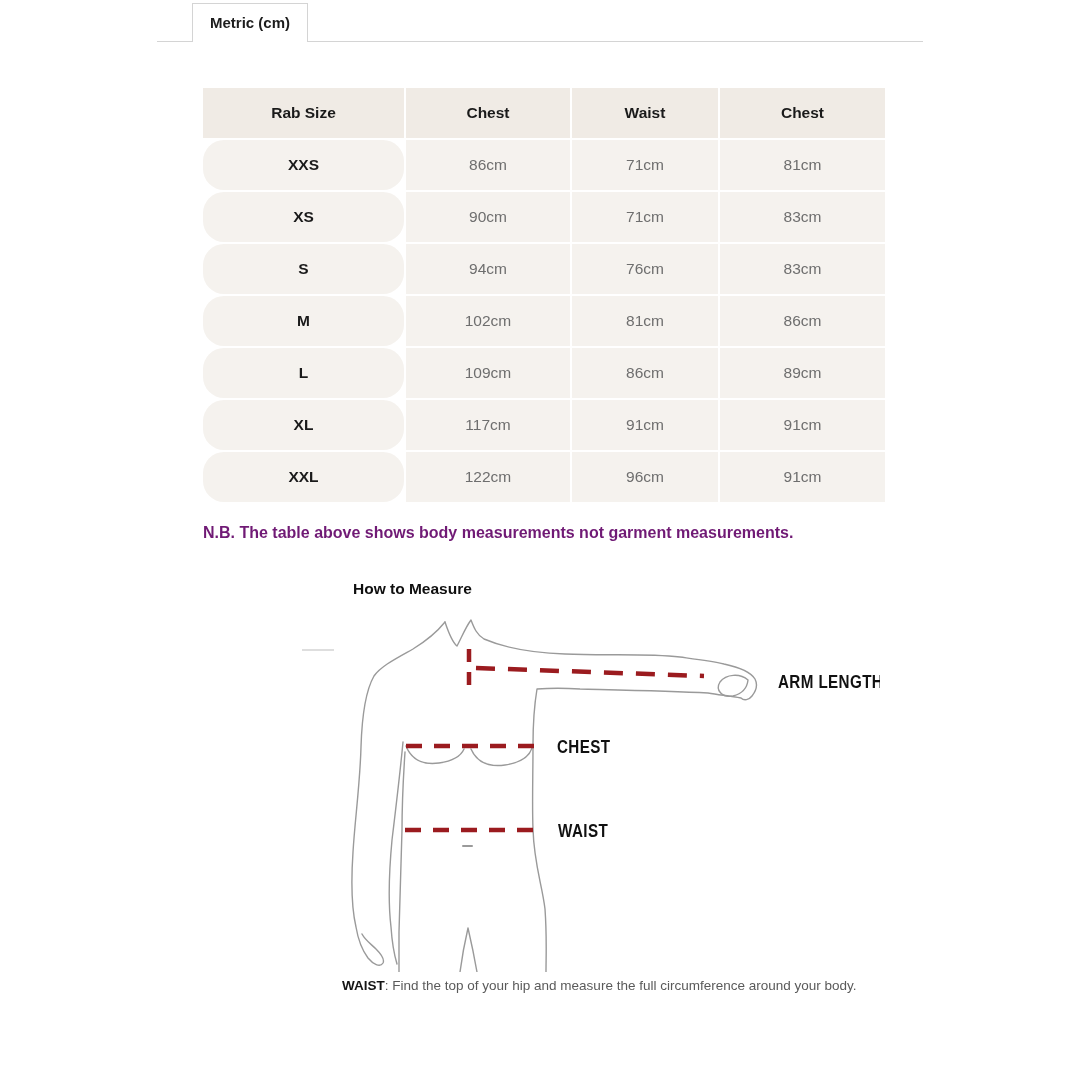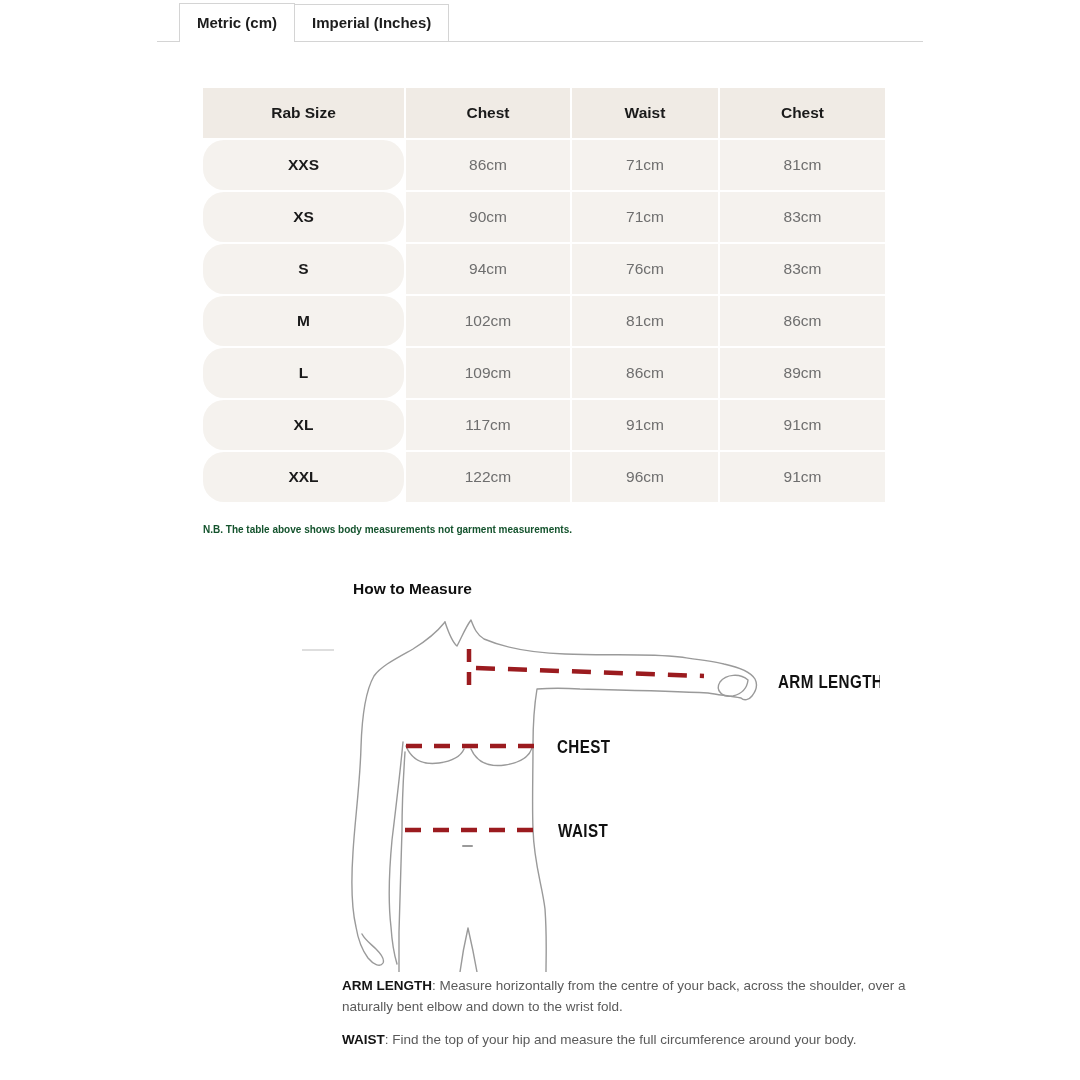--- a/index.html
+++ b/index.html
@@ -5,55 +5,54 @@
   html,body{margin:0;padding:0;background:#fff;}
   .page{position:relative;width:1080px;height:1080px;background:#ffffff;overflow:hidden;
         font-family:"Liberation Sans", sans-serif;color:#1a1a1a;}
 
   
   .tabbar{position:absolute;left:157px;top:4px;width:766px;height:38px;
           display:flex;align-items:flex-end;border-bottom:1px solid #d4d4d4;box-sizing:border-box;}
   .tab{height:36px;line-height:36px;padding:0 17px;background:#fff;
        border:1px solid #d4d4d4;border-bottom:none;font-size:15px;font-weight:bold;
        color:#1d1d1d;white-space:nowrap;cursor:pointer;box-sizing:content-box;}
-  .tab.first{margin-left:22px;}
+  .tab.first{margin-left:35px;}
   .tab.second{margin-left:-1px;}
   .tab.active{height:38px;line-height:38px;margin-bottom:-1px;position:relative;z-index:2;}
 
   
   .size-table{position:absolute;left:203px;top:88px;width:684px;
               display:grid;grid-template-columns:201px 164px 146px 165px;
               grid-auto-rows:50px;gap:2px;background:#fff;}
   .cell{display:flex;align-items:center;justify-content:center;background:#f5f2ee;
         font-size:15.5px;color:#6e6e6e;}
   .cell.hdr{background:#f0ebe5;font-weight:bold;color:#1a1a1a;font-size:15.5px;}
   .cell.sizecol{font-weight:bold;color:#1a1a1a;border-radius:21px;}
   .trow{display:contents;}
 
   
-  .nb-note{position:absolute;left:203px;top:524px;font-size:10px;font-weight:bold;color:#14532d;}
+  .nb-note{position:absolute;left:203px;top:524px;font-size:16px;font-weight:bold;color:#701a75;}
 
   
   .htm-title{position:absolute;left:342px;top:580px;font-size:15.5px;font-weight:bold;color:#0f0f0f;margin-left:11px;}
   .diagram{position:absolute;left:300px;top:612px;}
   .svg-label{font-family:"Liberation Sans", sans-serif;font-weight:bold;fill:#111;letter-spacing:0.5px;}
 
   
   .instructions{position:absolute;left:342px;top:975px;width:590px;}
   .instructions p{margin:0 0 12px 0;font-size:13.5px;line-height:21px;color:#5a5a5a;}
   .instructions b{color:#141414;}
 </style>
 </head>
 <body>
 
 <div class="page">
 
   <div class="tabbar">
     <div class="tab first active">Metric (cm)</div>
-    <div class="tab second">Imperial (Inches)</div>
   </div>
 
   <div class="size-table">
     <div class="trow">
       <div class="cell hdr">Rab Size</div>
       <div class="cell hdr">Chest</div>
       <div class="cell hdr">Waist</div>
       <div class="cell hdr">Chest</div>
     </div>
     <div class="trow">
@@ -145,17 +144,16 @@
       <path d="M106,134 L234,134" stroke-dasharray="16 12"></path>
       <path d="M105,218 L233,218" stroke-dasharray="16 12"></path>
     </g>
 
     <text class="svg-label" font-size="19" transform="translate(478,76) scale(0.8 1)">ARM LENGTH</text>
     <text class="svg-label" font-size="19" transform="translate(257,141) scale(0.8 1)">CHEST</text>
     <text class="svg-label" font-size="19" transform="translate(258,225) scale(0.8 1)">WAIST</text>
   </svg>
 
   <div class="instructions">
-    <p><b>ARM LENGTH</b><span>: Measure horizontally from the centre of your back, across the shoulder, over a naturally bent elbow and down to the wrist fold.</span></p>
     <p><b>WAIST</b><span>: Find the top of your hip and measure the full circumference around your body.</span></p>
   </div>
 
 </div>
 
 </body></html>

